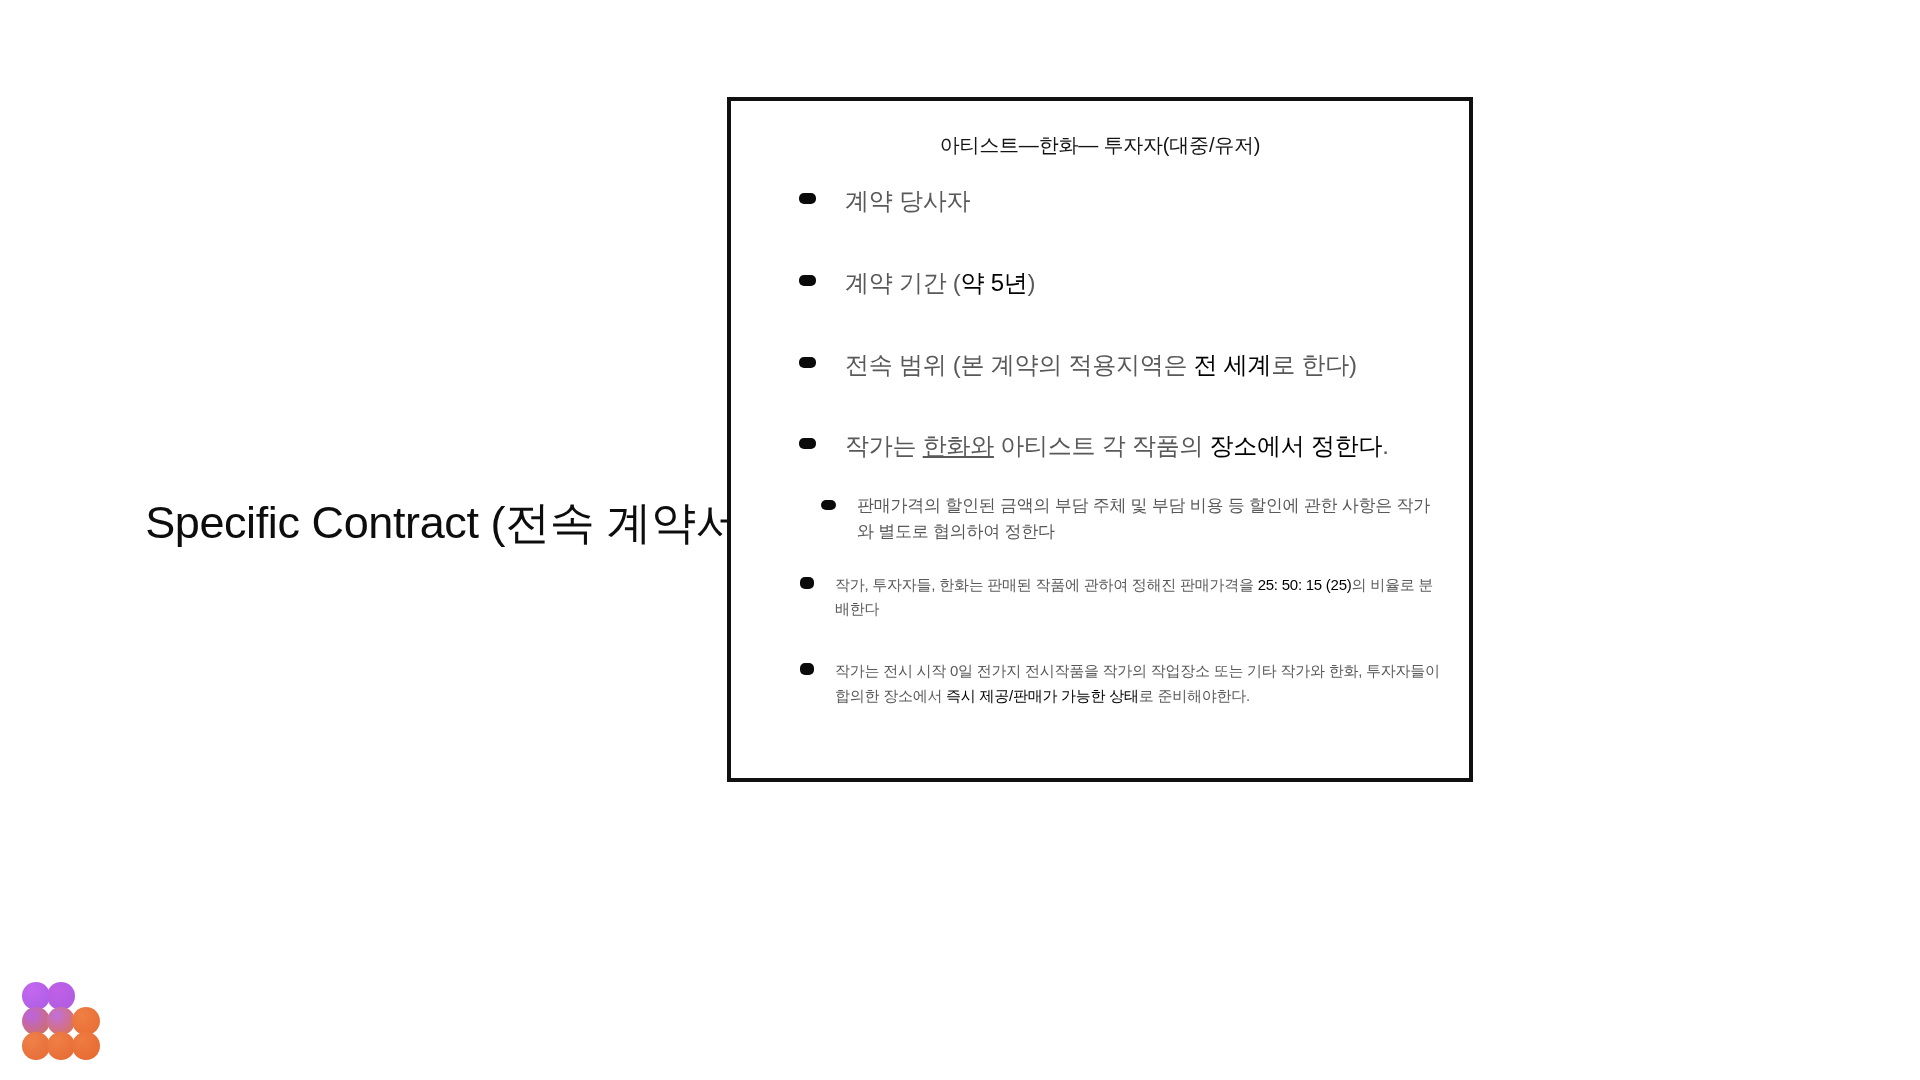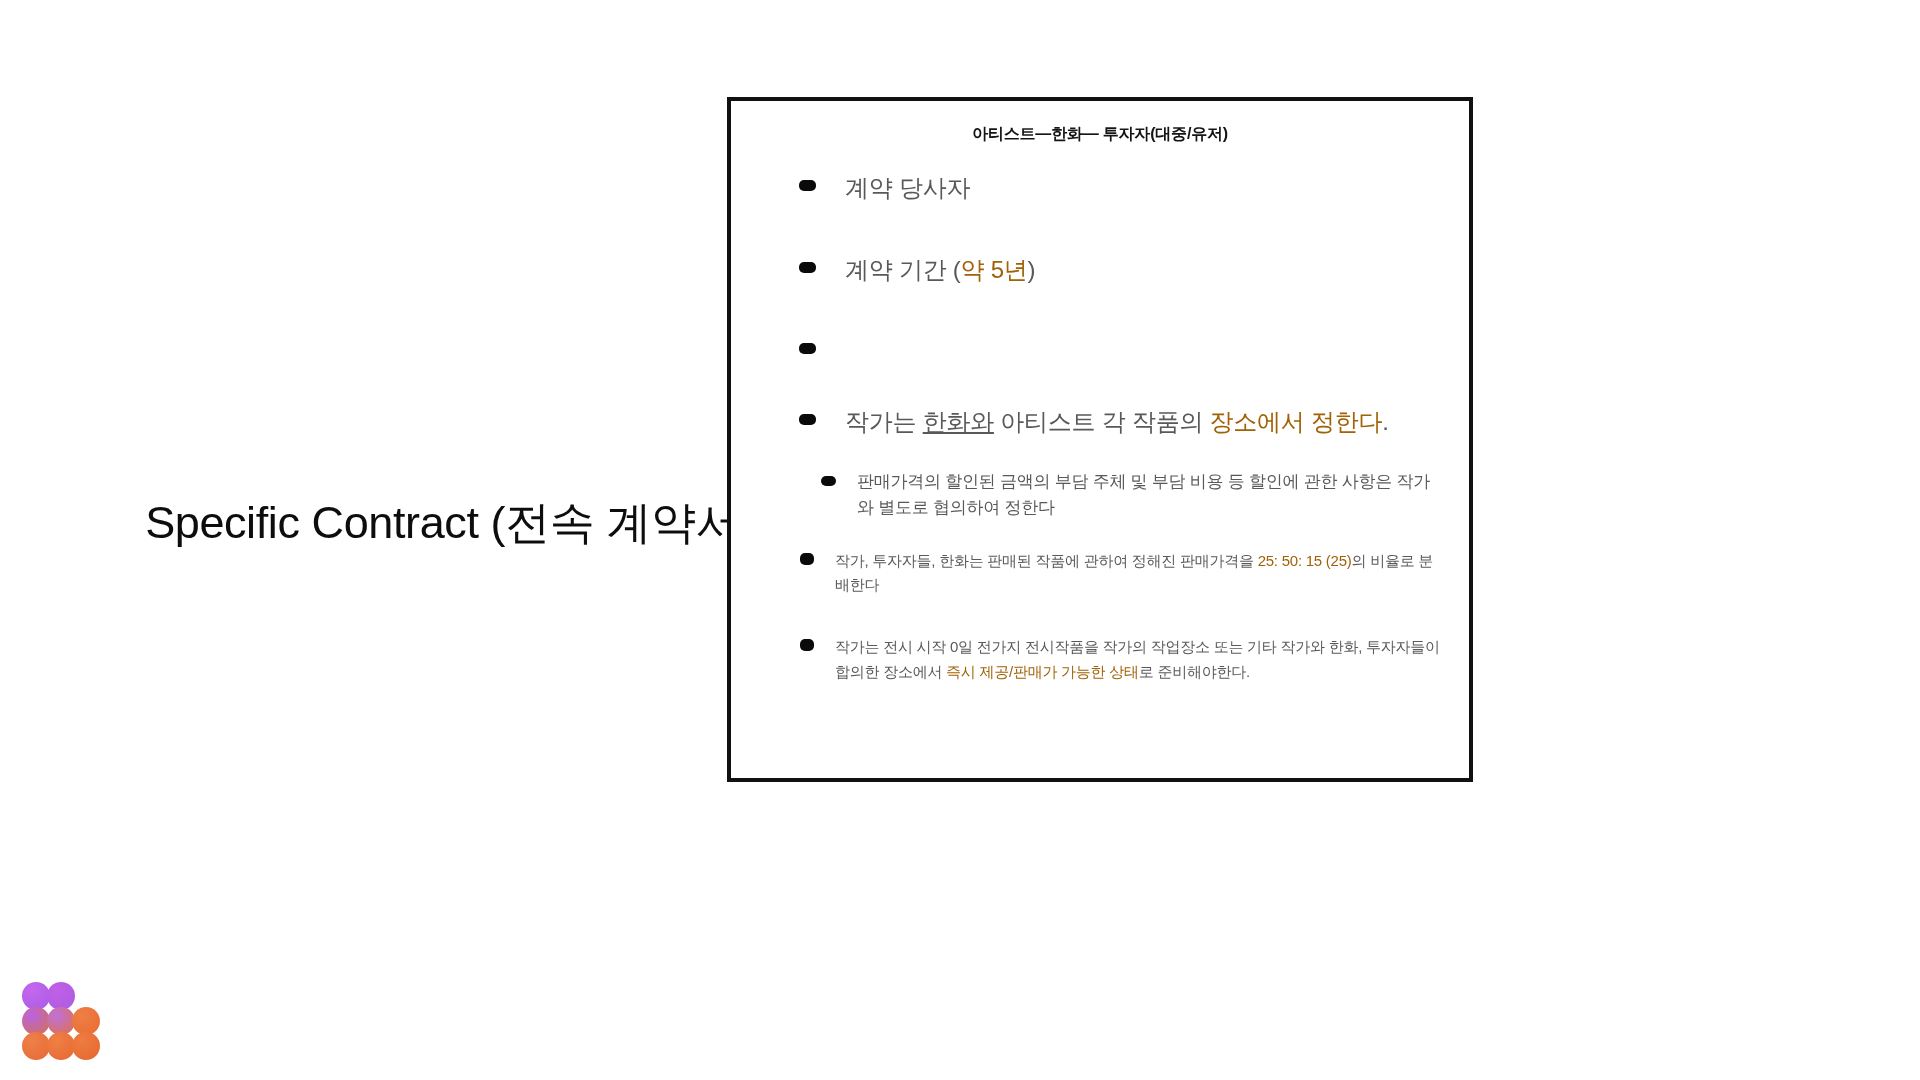--- a/index.html
+++ b/index.html
@@ -45,24 +45,24 @@
     top: 97px;
     width: 746px;
     height: 685px;
     border: 4px solid #111111;
     background: #ffffff;
     box-sizing: border-box;
   }
 
   .box-title {
     margin: 0;
-    padding: 23px 0 0 0;
+    padding: 31px 0 0 0;
     text-align: center;
-    font-size: 16px;
-    font-weight: 700;
+    font-size: 20px;
+    font-weight: 400;
     color: #141414;
     letter-spacing: -0.2px;
     line-height: 1.3;
   }
 
   .bullets {
     position: relative;
     padding: 26px 26px 0 26px;
   }
 
@@ -120,21 +120,21 @@
   .lvl1b > .marker {
     left: 43px;
     top: 4px;
     width: 14px;
     height: 12px;
   }
 
   .bullet:last-child { margin-bottom: 0; }
 
   
-  .accent   { color: #a16207; }
+  .accent   { color: #000000; }
   .uline    { text-decoration: underline; text-underline-offset: 2px; }
 
   
   .logo {
     position: absolute;
     left: 22px;
     bottom: 22px;
     width: 76px;
     height: 76px;
   }
@@ -168,21 +168,21 @@
   <div class="left-title">Specific Contract (전속 계약서)</div>
 
   <div class="content-box">
 
     <div class="box-title">아티스트—한화— 투자자(대중/유저)</div>
 
     <div class="bullets">
 
     <div class="bullet lvl1"><span class="marker"></span><span><span>계약 당사자</span></span></div>
         <div class="bullet lvl1"><span class="marker"></span><span><span>계약 기간 (</span><span class="accent">약 5년</span><span>)</span></span></div>
-        <div class="bullet lvl1"><span class="marker"></span></div>
+        <div class="bullet lvl1"><span class="marker"></span><span><span>전속 범위 (본 계약의 적용지역은 </span><span class="accent">전 세계</span><span>로 한다)</span></span></div>
         <div class="bullet lvl1"><span class="marker"></span><span><span>작가는 </span><span class="uline">한화와</span><span> 아티스트 각 작품의 </span><span class="accent">장소에서 정한다</span><span>.</span></span></div>
         <div class="bullet lvl2"><span class="marker"></span><span><span>판매가격의 할인된 금액의 부담 주체 및 부담 비용 등 할인에 관한 사항은 작가와 별도로 협의하여 정한다</span></span></div>
         <div class="bullet lvl1b"><span class="marker"></span><span><span>작가, 투자자들, 한화는 판매된 작품에 관하여 정해진 판매가격을 </span><span class="accent">25: 50: 15 (25)</span><span>의 비율로 분배한다</span></span></div>
         <div class="bullet lvl1b"><span class="marker"></span><span><span>작가는 전시 시작 0일 전가지 전시작품을 작가의 작업장소 또는 기타 작가와 한화, 투자자들이 합의한 장소에서 </span><span class="accent">즉시 제공/판매가 가능한 상태</span><span>로 준비해야한다.</span></span></div>
       </div>
 
   </div>
 
   <div class="logo">
 

